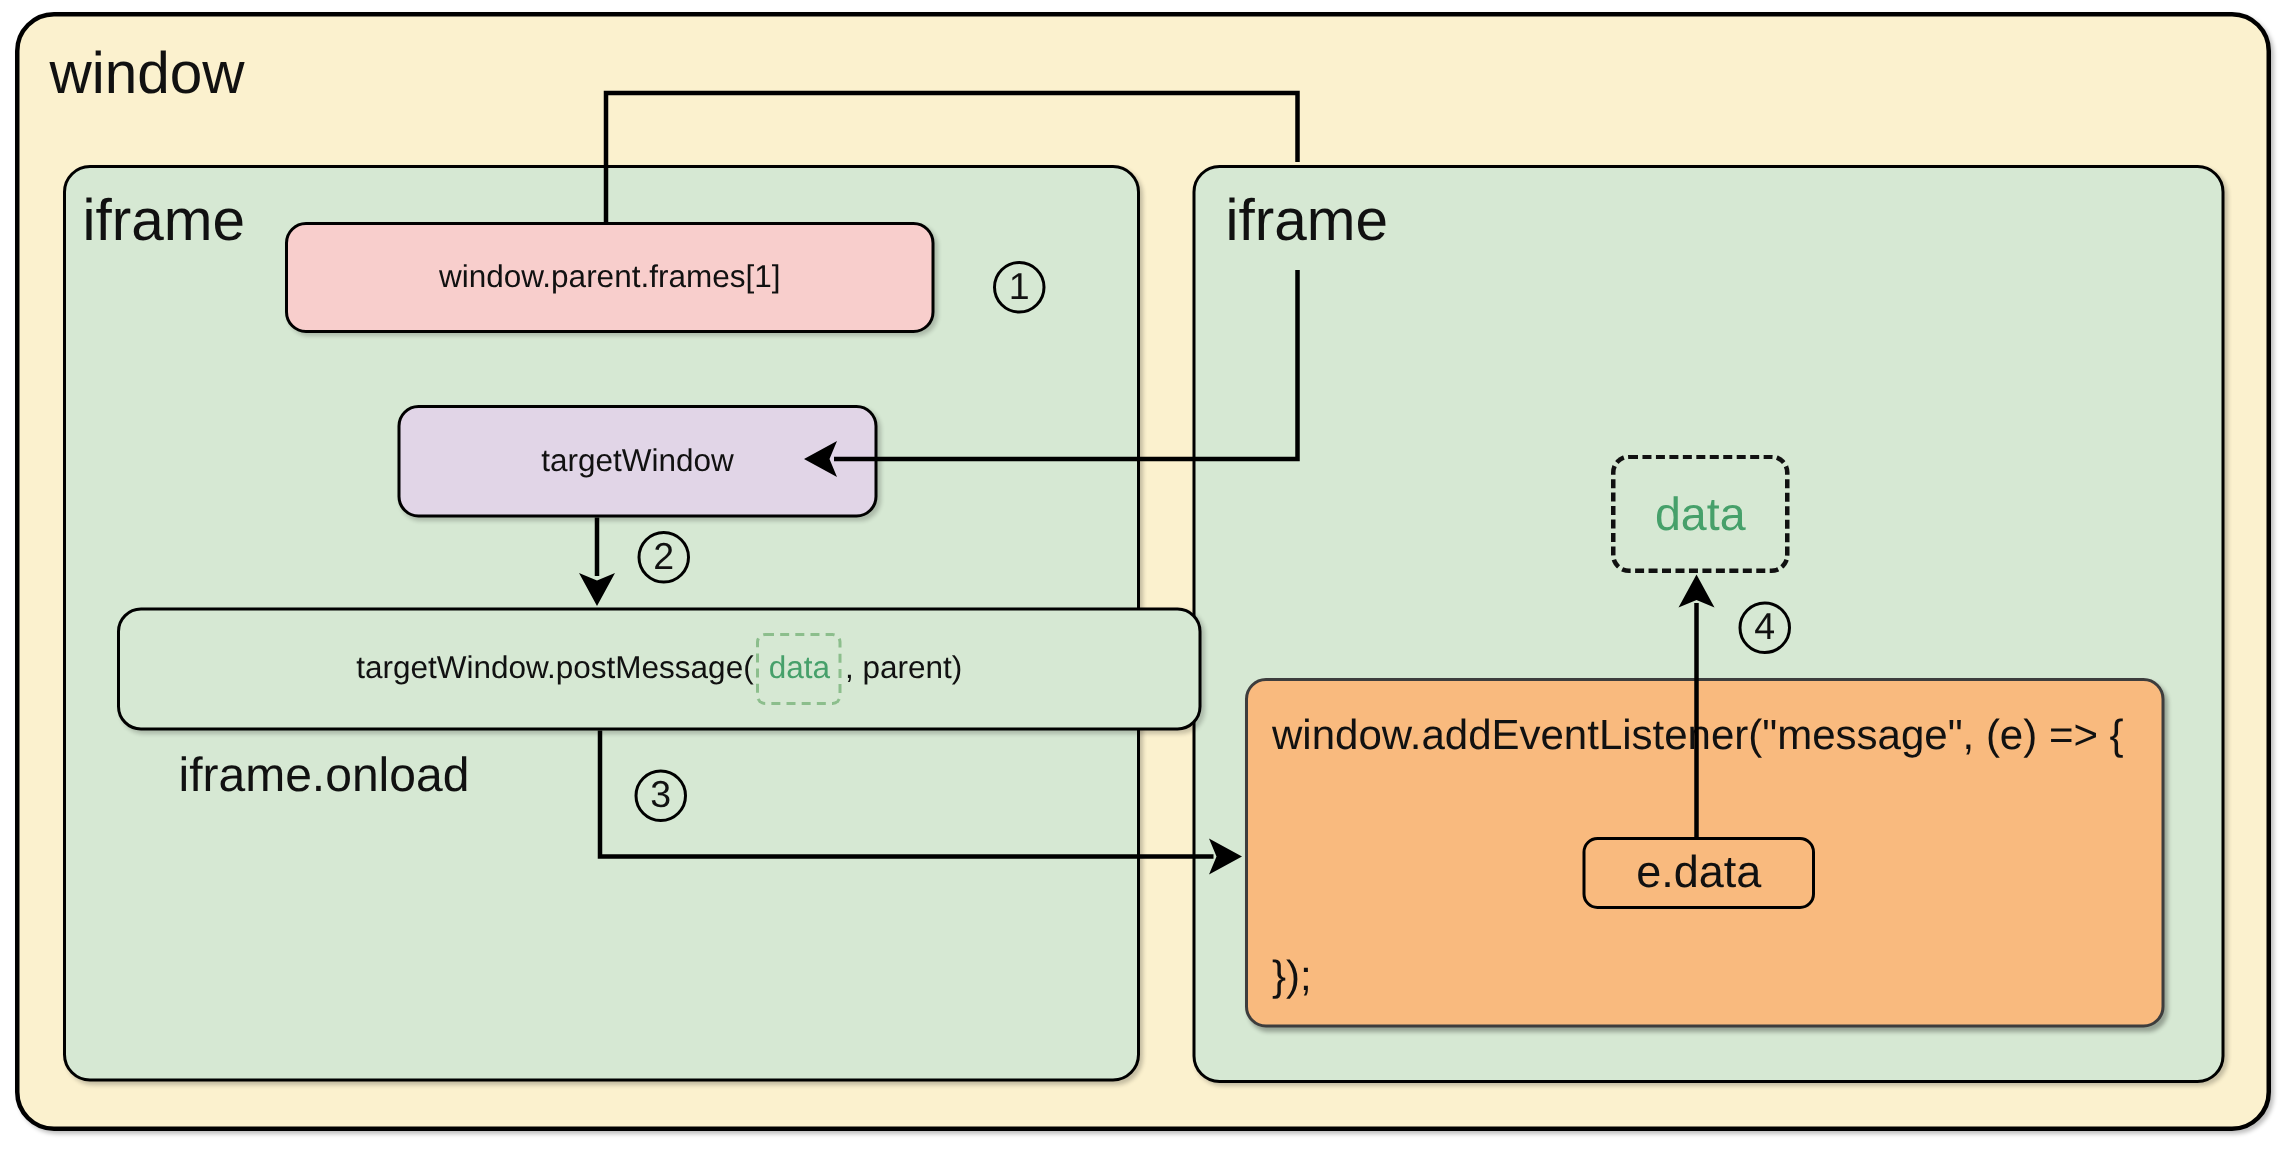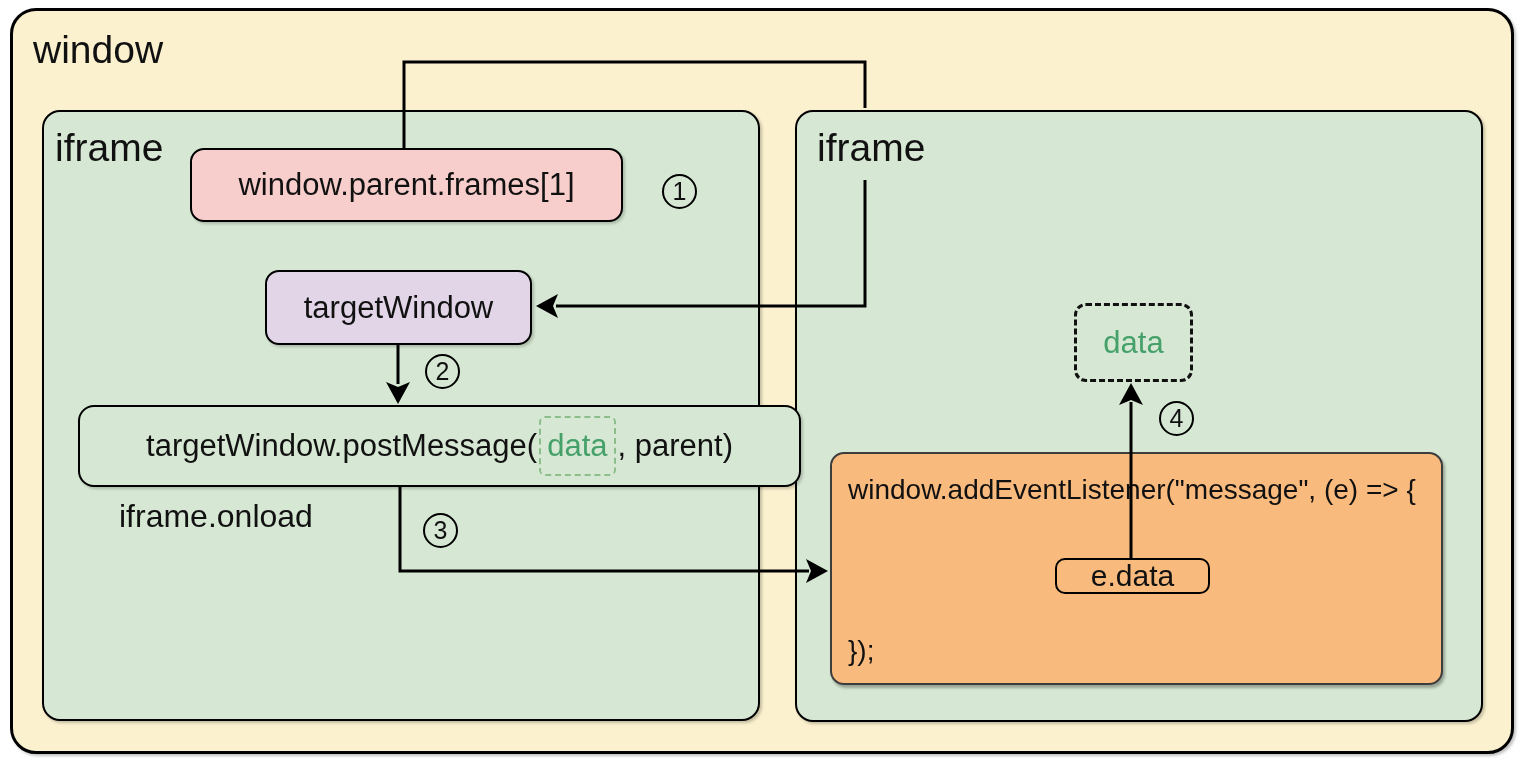--- a/index.html
+++ b/index.html
@@ -45,30 +45,30 @@
   .iframe-right { left: 795px; top: 110px; width: 688px; height: 612px; }
   .iframe-label-left  { left: 55px;  top: 126px; }
   .iframe-label-right { left: 817px; top: 126px; }
 
   
   .node {
     display: flex;
     align-items: center;
     justify-content: center;
     border: 2.5px solid #000000;
-    font-size: 31px;
+    font-size: 21px;
     white-space: nowrap;
     box-shadow: 2px 2px 3px rgba(0,0,0,0.2);
   }
   .frames-ref {
     left: 190px; top: 148px; width: 433px; height: 74px;
     background: #F8CECC; border-radius: 14px;
   }
   .target-window {
-    left: 265px; top: 270px; width: 267px; height: 75px;
+    left: 265px; top: 270px; width: 320px; height: 75px;
     background: #E1D5E7; border-radius: 14px;
   }
   .post-message {
     left: 78px; top: 405px; width: 723px; height: 82px;
     background: #D6E8D3; border-radius: 16px;
     gap: 0;
   }
   .post-message .data-arg {
     color: #46A06A;
     border: 2.5px dashed #8CBE8C;
@@ -102,21 +102,21 @@
   }
   .code-line {
     position: absolute;
     font-size: 28px;
     color: #111111;
     white-space: nowrap;
   }
   .code-open  { left: 16px; top: 20px; }
   .code-close { left: 16px; bottom: 16px; }
   .event-data {
-    left: 223px; top: 104px; width: 155px; height: 36px;
+    left: 223px; top: 104px; width: 155px; height: 48px;
     background: #F9BA7E;
     border: 2.5px solid #000000;
     border-radius: 10px;
     font-size: 30px;
     box-shadow: none;
   }
 
   
   .step-badge {
     position: absolute;

